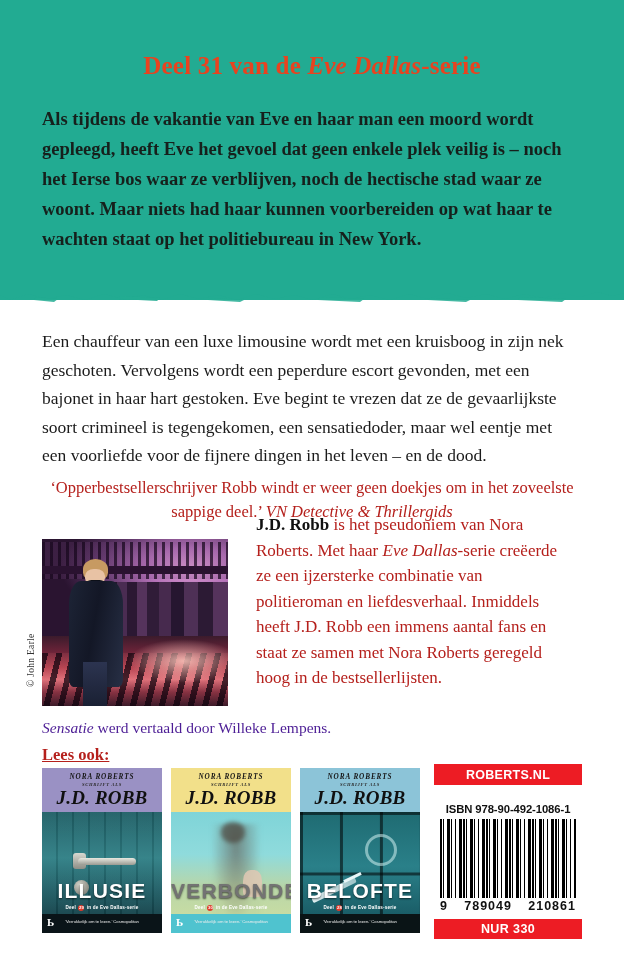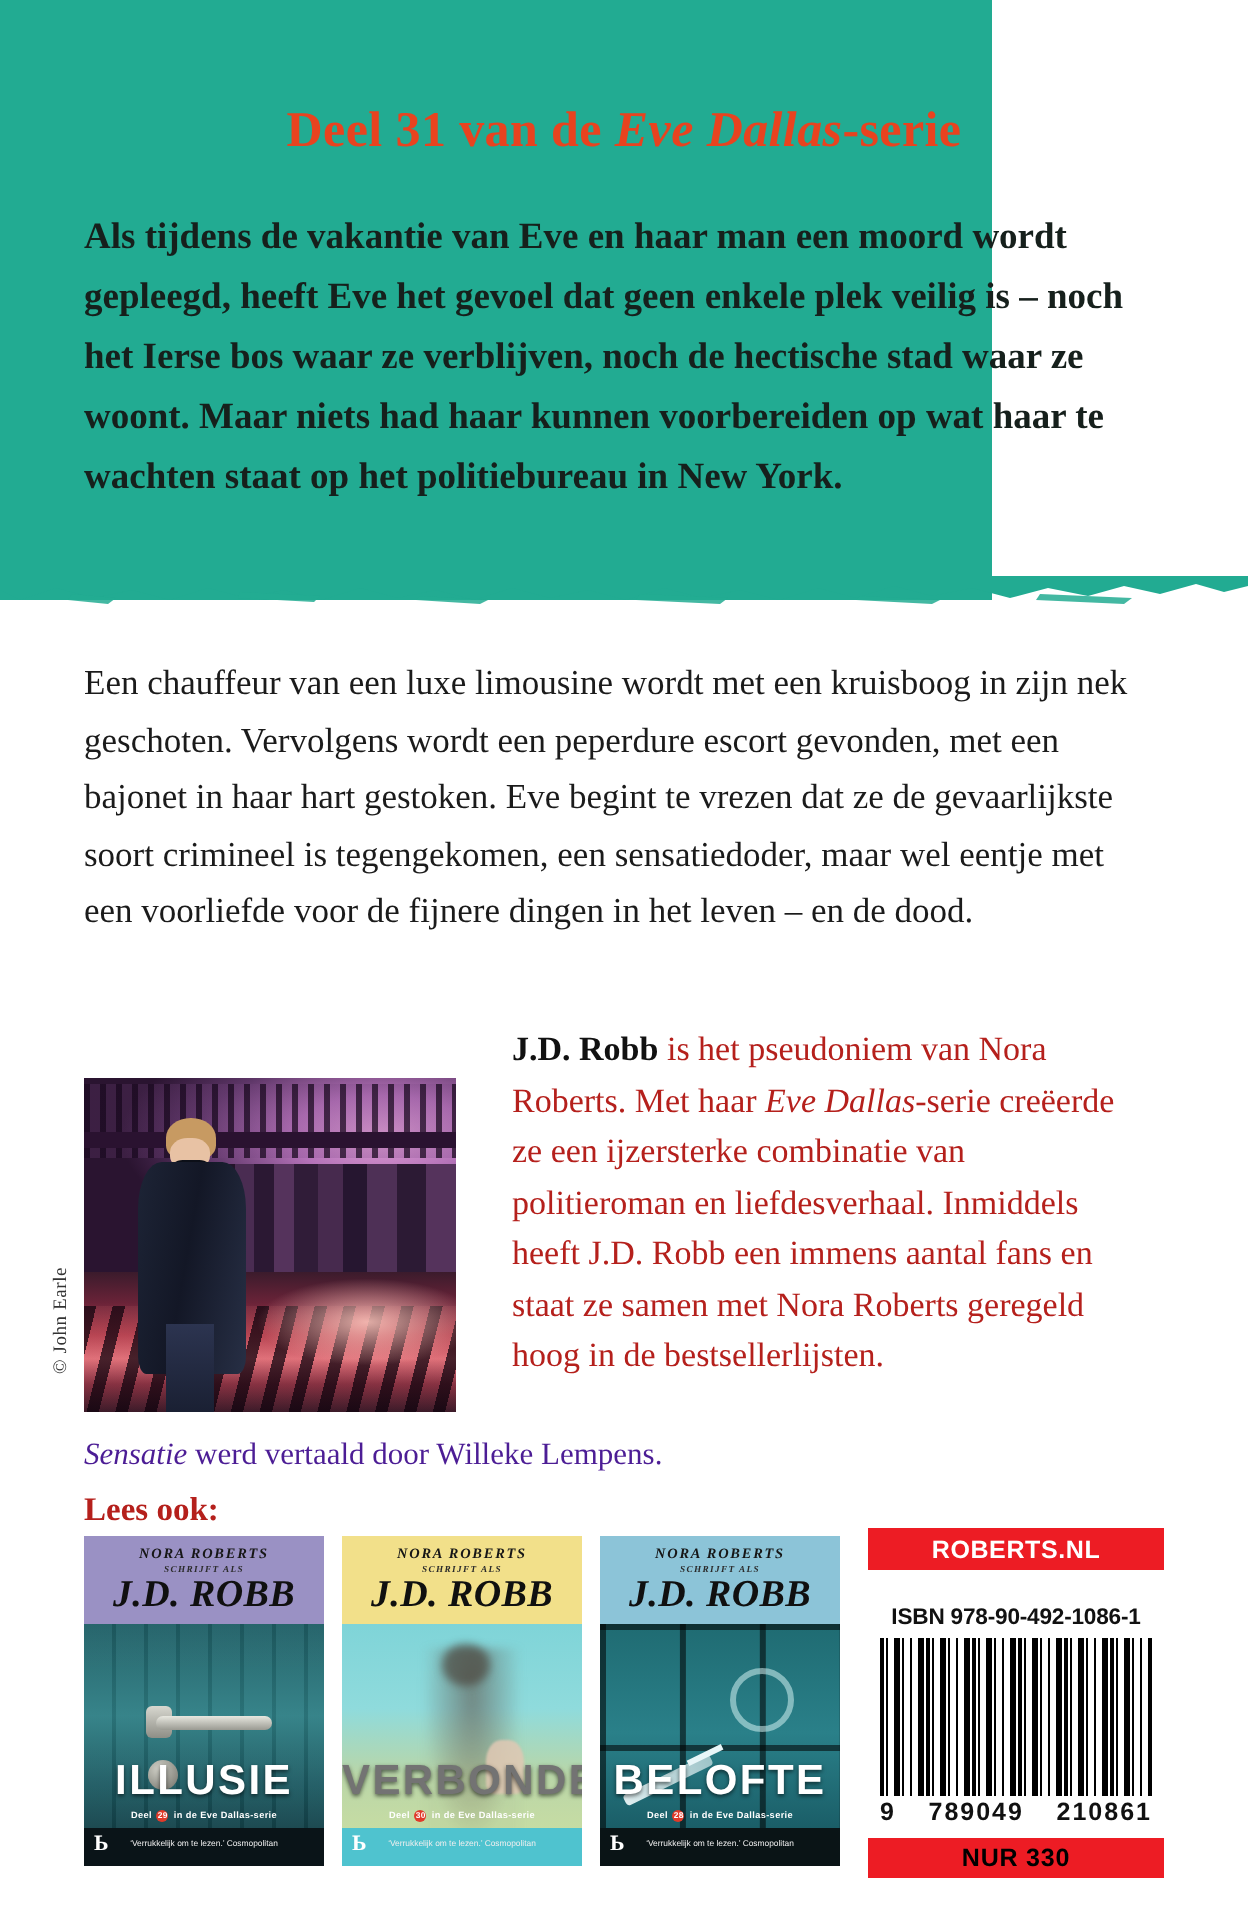--- a/index.html
+++ b/index.html
@@ -7,21 +7,21 @@
     width:624px;height:960px;
     background:#ffffff;
     font-family:"Liberation Serif", serif;
     overflow:hidden;
     position:relative;
   }
   .page{position:relative;width:624px;height:960px;background:#fff;overflow:hidden;}
 
   
   .teal-panel{
-    position:absolute;left:0;top:0;width:496px;height:300px;
+    position:absolute;left:0;top:0;width:624px;height:300px;
     background:#22ab92;
   }
   .teal-edge{
     position:absolute;left:0;top:288px;width:624px;height:22px;
     overflow:hidden;
   }
   .teal-edge svg{display:block;}
 
   .series-title{
     position:absolute;left:0;top:52px;width:624px;
@@ -153,20 +153,21 @@
     font-size:17px;line-height:25.5px;color:#b5201c;
     font-family:"Liberation Serif", serif;
   }
   .author-bio .nm{font-weight:bold;color:#111;}
   .author-bio .ital{font-style:italic;}
 
   .lees-ook{
     position:absolute;left:42px;top:745px;
     font-size:16.5px;color:#b5201c;font-weight:bold;
     font-family:"Liberation Serif", serif;
+    text-decoration:underline;
   }
 
   
   .covers{
     position:absolute;left:42px;top:768px;
     display:flex;gap:9px;
   }
   .mini{
     width:120px;height:165px;
     position:relative;overflow:hidden;
@@ -299,21 +300,21 @@
   }
   .bc-digits{
     width:136px;margin:1px auto 0 auto;
     display:flex;justify-content:space-between;
     font-size:12.5px;font-weight:bold;color:#111;letter-spacing:1px;
     font-family:"Liberation Sans", sans-serif;
   }
   .bc-nur{
     width:100%;height:20px;background:#ed1c24;margin-top:6px;
     display:flex;align-items:center;justify-content:center;
-    color:#000000;font-size:12.5px;font-weight:bold;letter-spacing:.4px;
+    color:#ffffff;font-size:12.5px;font-weight:bold;letter-spacing:.4px;
     font-family:"Liberation Sans", sans-serif;
   }
 </style>
 </head>
 <body>
 
 <div class="page">
 
   <div class="teal-panel">
     <div class="series-title"><span>Deel 31 van de </span><span class="ital">Eve Dallas</span><span>-serie</span></div>
@@ -322,20 +323,21 @@
 
   <div class="teal-edge">
     <svg width="624" height="22" viewBox="0 0 624 22" preserveAspectRatio="none">
       <path fill="#22ab92" d="M0,0 H624 V5 L612,8 L598,4 L580,9 L562,5 L544,10 L524,6 L505,11 L486,6 L466,10 L447,5 L428,11 L409,6 L390,12 L370,7 L351,11 L332,6 L313,12 L294,7 L275,11 L256,6 L237,12 L218,7 L199,11 L180,6 L161,12 L142,7 L123,11 L104,6 L85,12 L66,7 L47,11 L28,6 L10,12 L0,7 Z"></path>
       <path fill="#22ab92" opacity="0.85" d="M36,9 l22,2 l-4,3 l-20,-2 Z M120,8 l40,2 l-3,3 l-38,-2 Z M210,10 l34,2 l-4,2 l-32,-2 Z M320,9 l44,2 l-4,3 l-42,-2 Z M430,10 l40,2 l-4,2 l-38,-2 Z M520,9 l46,2 l-4,3 l-44,-2 Z"></path>
     </svg>
   </div>
 
   <div class="blurb">Een chauffeur van een luxe limousine wordt met een kruisboog in zijn nek geschoten. Vervolgens wordt een peperdure escort gevonden, met een bajonet in haar hart gestoken. Eve begint te vrezen dat ze de gevaarlijkste soort crimineel is tegengekomen, een sensatiedoder, maar wel eentje met een voorliefde voor de fijnere dingen in het leven – en de dood.</div>
 
+  <div class="pullquote"><span>‘Opperbestsellerschrijver Robb windt er weer geen doekjes om in het zoveelste sappige deel.’ </span><span class="src">VN Detective &amp; Thrillergids</span></div>
 
   <div class="photo-credit">© John Earle</div>
 
   <div class="author-photo">
     <div class="sky"></div>
     <div class="bridge"></div>
     <div class="bridge2"></div>
     <div class="bldgs"></div>
     <div class="ground"></div>
     <div class="rail"></div>

